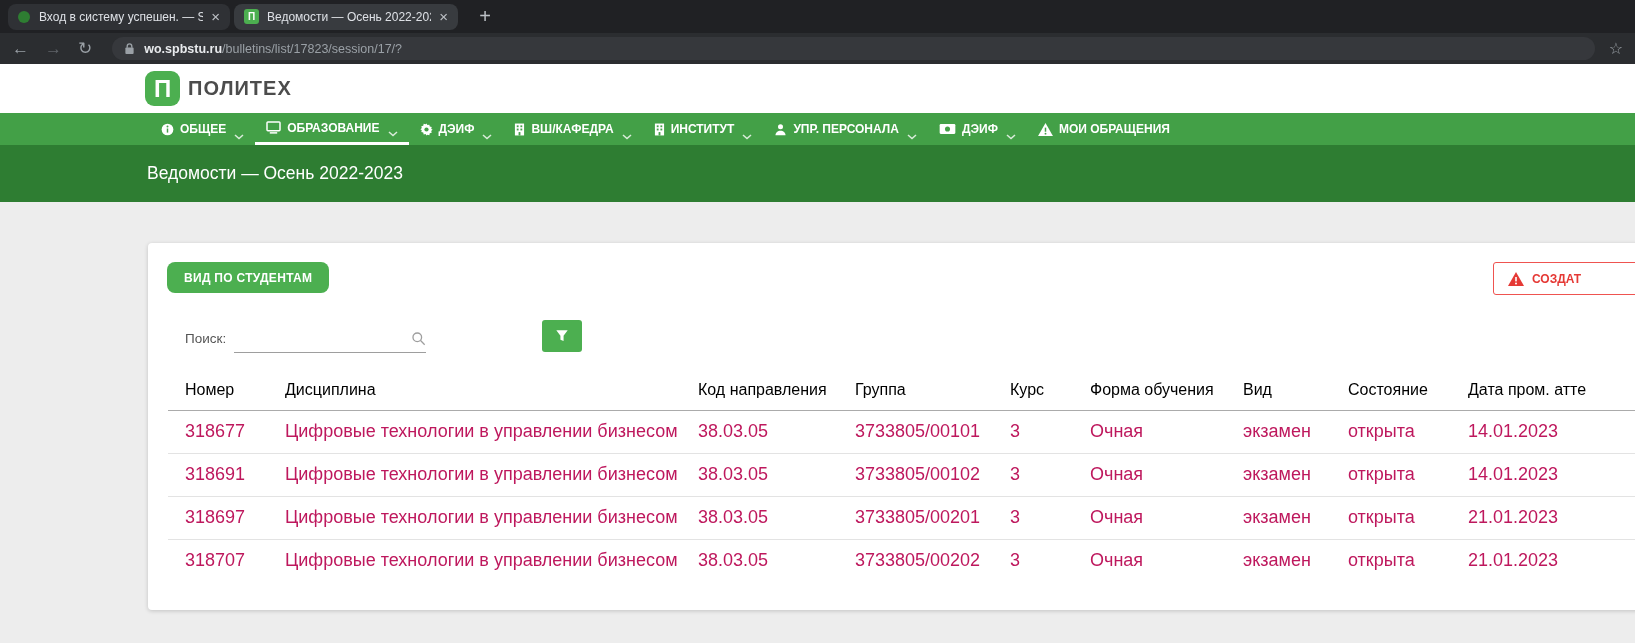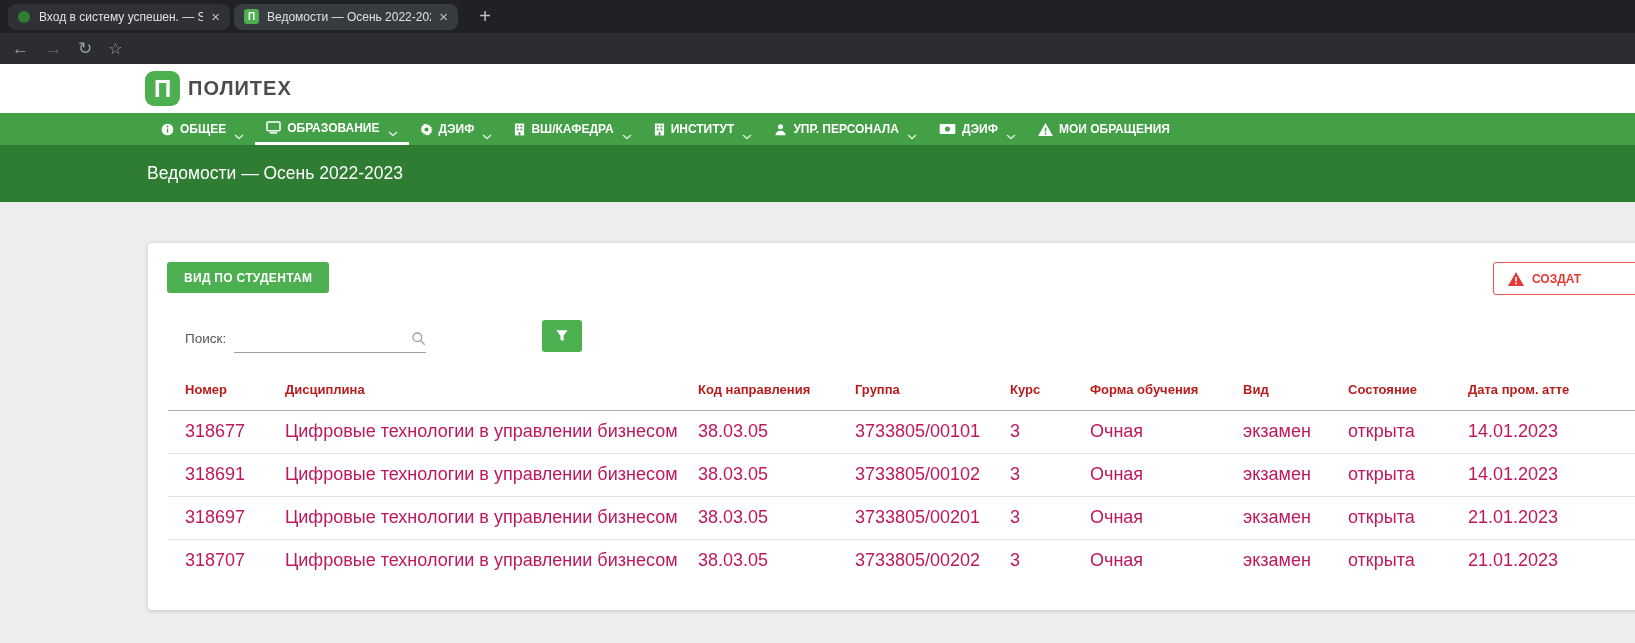--- a/index.html
+++ b/index.html
@@ -45,37 +45,37 @@
   
   .title-bar { height:57px; background:#2e7d32; display:flex; align-items:center; padding-left:147px; }
   .page-title { color:#fff; font-size:17.5px; font-weight:normal; }
 
   
   .content { padding:41px 0 0 148px; }
   .card { width:1520px; background:#fff; border-radius:4px; box-shadow:0 1px 4px rgba(0,0,0,.18);
           padding:19px 0 28px 0; position:relative; }
 
   .btn-row { display:flex; align-items:flex-start; padding:0 10px 0 19px; }
-  .btn-green { background:#4caf50; color:#fff; border:none; border-radius:3px; height:31px;
+  .btn-green { background:#4caf50; color:#fff; border:none; border-radius:8px; height:31px;
                padding:0 17px; font-size:12px; font-weight:bold; font-family:inherit; letter-spacing:.3px; }
   .btn-outline-red { margin-left:auto; background:#fff; border:1px solid #ef5350; color:#e53935;
                border-radius:3px; height:33px; width:165px; flex-shrink:0; font-size:12px; font-weight:bold;
                font-family:inherit; display:flex; align-items:center; justify-content:flex-start;
                padding:0 14px; gap:8px; }
 
   .search-row { display:flex; align-items:flex-end; margin:25px 0 0 37px; height:33px; }
   .search-label { font-size:13.5px; color:#555; margin:0 8px 7px 0; }
   .search-box { width:192px; border-bottom:1px solid #9e9e9e; display:flex; align-items:center; height:28px; }
   .search-input { border:none; outline:none; flex:1; font-size:13px; font-family:inherit; background:transparent; }
   .btn-filter { background:#4caf50; border:none; border-radius:3px; width:40px; height:32px;
                 margin:0 0 1px 116px; display:flex; align-items:center; justify-content:center; }
 
   .table-wrap { margin:17px 20px 0 20px; }
   table { width:100%; border-collapse:collapse; table-layout:fixed; }
-  th { text-align:left; font-size:13px; font-weight:bold; color:#b91c1c; height:40px;
+  th { text-align:left; font-size:16px; font-weight:normal; color:#000000; height:40px;
        border-bottom:1px solid #ababab; white-space:nowrap; overflow:hidden; }
   td { font-size:18px; color:#be185d; height:43px; border-bottom:1px solid #e3e3e3;
        white-space:nowrap; overflow:hidden; }
   tr.data-row:last-child td { border-bottom:none; }
   th:first-child, td:first-child { padding-left:17px; }
 </style>
 </head>
 <body>
 
 <div class="tab-strip">
@@ -89,20 +89,30 @@
     <span class="tab-title">Ведомости — Осень 2022-2023</span>
     <span class="tab-close">×</span>
   </div>
   <div class="new-tab-btn">+</div>
 </div>
 
 <div class="browser-toolbar">
   <span class="nav-glyph">←</span>
   <span class="nav-glyph" style="color:#5f6368;">→</span>
   <span class="nav-glyph">↻</span>
+  <div class="url-pill">
+    <span style="display:flex;margin-right:9px;">
+      <svg width="11" height="13" viewBox="0 0 12 14">
+          <path d="M3.5 6.2V4.5a2.5 2.5 0 015 0v1.7" fill="none" stroke="#9aa0a6" stroke-width="1.5"></path>
+          <rect x="1.5" y="6" width="9" height="7" rx="1" fill="#9aa0a6"></rect>
+        </svg>
+    </span>
+    <span class="url-domain">wo.spbstu.ru</span>
+      <span class="url-path">/bulletins/list/17823/session/17/?</span>
+  </div>
   <span class="star-glyph">☆</span>
 </div>
 
 <div class="site-header">
   <div class="logo-square">П</div>
   <div class="logo-text">ПОЛИТЕХ</div>
 </div>
 
 <div class="main-nav">
 

